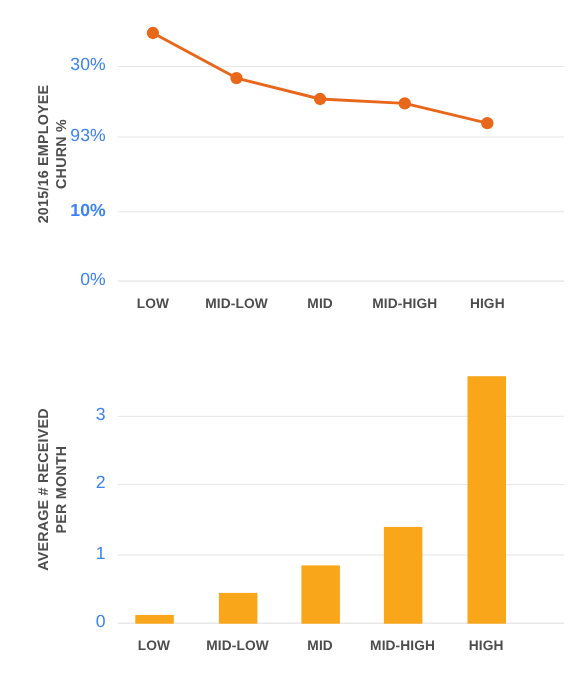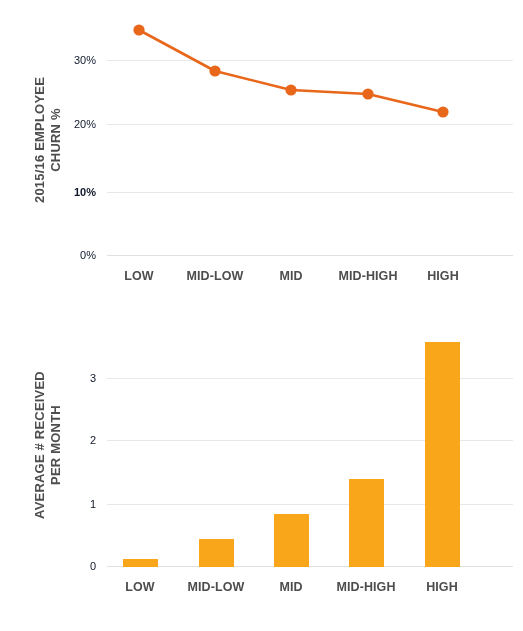--- a/index.html
+++ b/index.html
@@ -68,22 +68,22 @@
     width: 100%;
     height: 1px;
     background: #e0e0e0;
   }
 
   .tick-label {
     position: absolute;
     right: 100%;
     transform: translateY(-50%);
     padding-right: 11px;
-    font-size: 11px;
-    color: #0f172a;
+    font-size: 16px;
+    color: #3b82f6;
     white-space: nowrap;
   }
 
   .cat-label {
     position: absolute;
     transform: translateX(-50%);
     font-size: 12.5px;
     font-weight: bold;
     color: #4d4d4d;
     white-space: nowrap;
@@ -114,21 +114,21 @@
     <span>2015/16 EMPLOYEE</span><br>
     <span>CHURN %</span>
   </div>
 
   <div class="plot" id="line-plot">
 
     <div class="gridline" style="top:45px;"></div>
     <div class="tick-label" style="top:45px;">30%</div>
 
     <div class="gridline" style="top:109px;"></div>
-    <div class="tick-label" style="top:109px;">20%</div>
+    <div class="tick-label" style="top:109px;">93%</div>
 
     <div class="gridline" style="top:177px;"></div>
     <div class="tick-label" style="top:177px;font-weight:bold;">10%</div>
 
     <div class="baseline" style="top:240px;"></div>
     <div class="tick-label" style="top:240px;">0%</div>
 
     <svg id="line-svg" viewBox="0 0 406 241" preserveAspectRatio="none">
       <polyline points="32,15 108,56 184,75 261,79 336,97" fill="none" stroke="#E8671B" stroke-width="2.6" stroke-linejoin="round" stroke-linecap="round"></polyline>
       <circle cx="32" cy="15" r="5.6" fill="#E8671B"></circle>

